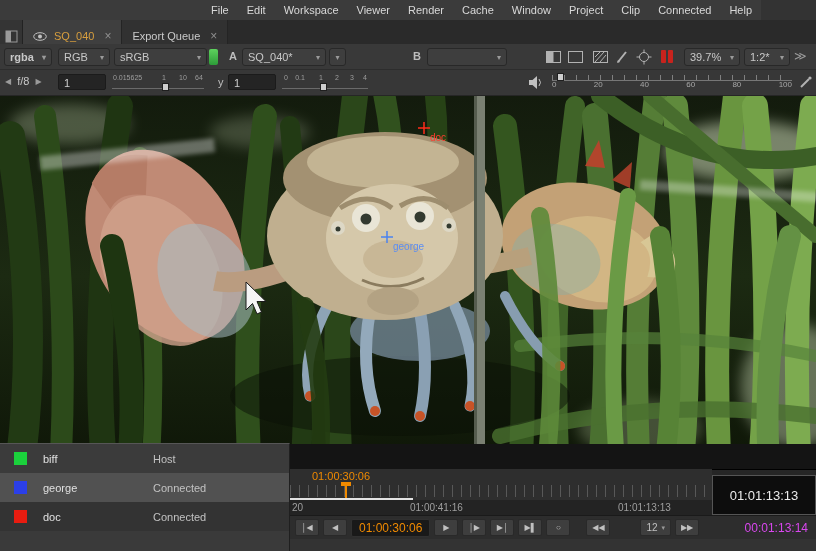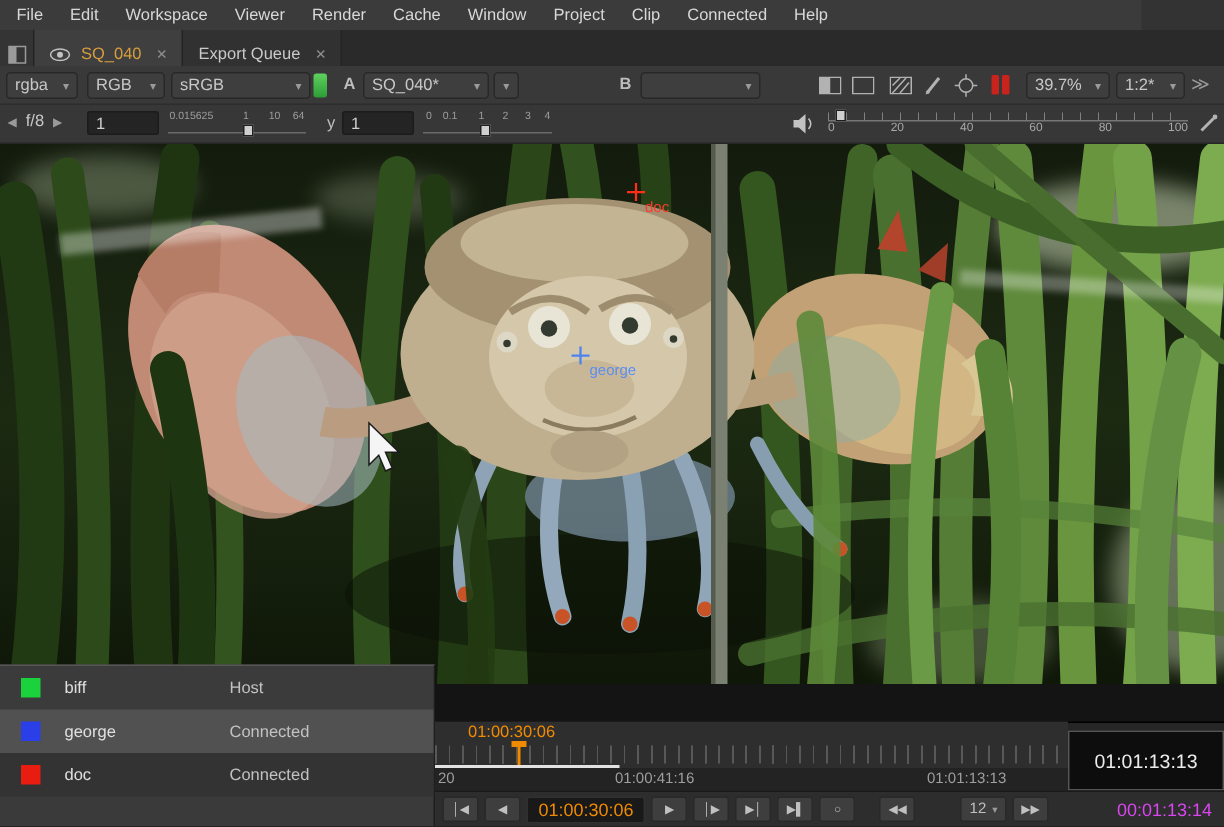--- a/index.html
+++ b/index.html
@@ -2,21 +2,21 @@
 <html><head>
 <meta charset="utf-8">
 <style>
   html,body{margin:0;padding:0;background:#222;}
   .app{position:relative;width:816px;height:551px;overflow:hidden;background:#333;
        font-family:"Liberation Sans",sans-serif;font-size:11px;color:#c8c8c8;user-select:none;}
   svg text{font-family:"Liberation Sans",sans-serif;}
 
   
   .menubar{position:absolute;left:0;top:0;width:761px;height:20px;background:#3b3b3b;
-           display:flex;align-items:center;padding-left:2px;box-sizing:border-box;}
+           display:flex;align-items:center;padding-left:2px;box-sizing:border-box;justify-content:flex-end;}
   .menu-item{padding:2px 9px;color:#d8d8d8;}
 
   
   .tabbar{position:absolute;left:0;top:20px;width:816px;height:32px;background:#2a2a2a;
           display:flex;align-items:stretch;}
   .pane-btn{width:22px;display:flex;align-items:center;justify-content:center;background:#343434;border-right:1px solid #222;}
   .tab{display:flex;align-items:center;gap:7px;padding:0 10px;background:#313131;border-right:1px solid #242424;}
   .tab.active{background:#3f3f3f;}
   .tab-label{color:#c9c9c9;}
   .tab.active .tab-label{color:#d79e3e;}
@@ -58,21 +58,21 @@
   .p-header{height:21px;display:flex;align-items:center;gap:10px;padding:0 12px;background:#434343;color:#dcdcdc;border-bottom:1px solid #2e2e2e;box-sizing:border-box;}
   .prow{height:29px;display:flex;align-items:center;padding:0 14px;box-sizing:border-box;}
   .prow.r1{background:#3b3b3b;}
   .prow.r2{background:#515151;}
   .prow.r3{background:#333333;}
   .swatch{width:13px;height:13px;margin-right:16px;flex:none;}
   .pname{width:110px;color:#e0e0e0;}
   .pstatus{color:#c2c2c2;}
 
   
-  .bottombar{position:absolute;left:0;top:456px;width:816px;height:95px;background:#262626;z-index:5;}
+  .bottombar{position:absolute;left:0;top:444px;width:816px;height:95px;background:#262626;z-index:5;}
   .track-strip{position:absolute;left:290px;top:0;width:526px;height:25px;background:#141414;border-bottom:1px solid #000;}
   .ruler-area{position:absolute;left:290px;top:25px;width:422px;height:31px;background:#2e2e2e;}
   .ph-label{position:absolute;left:22px;top:1px;color:#f08a00;font-size:11px;}
   .ruler-ticks{position:absolute;left:0;right:0;bottom:3px;height:12px;
       background:repeating-linear-gradient(90deg,#585858 0 1px,transparent 1px 9px),
                  repeating-linear-gradient(90deg,#707070 0 1px,transparent 1px 45px);}
   .playhead{position:absolute;left:55px;top:13px;width:2px;height:18px;background:#f08a00;}
   .playhead-flag{position:absolute;left:51px;top:13px;width:10px;height:4px;background:#f08a00;}
   .cacheline{position:absolute;left:0;bottom:0;width:123px;height:2px;background:#e2e2e2;}
   .ruler-labels{position:absolute;left:290px;top:56px;width:422px;height:15px;background:#232323;font-size:10px;color:#9f9f9f;}
@@ -123,21 +123,21 @@
       <span class="tab-label">SQ_040</span>
       <span class="tab-close">×</span>
     </div>
     <div class="tab">
       <span class="tab-label">Export Queue</span>
       <span class="tab-close">×</span>
     </div>
   </div>
 
   <div class="viewerbar">
-    <div class="dd" style="left:4px;width:48px;">
+    <div class="dd" style="left:4px;width:48px;font-weight:bold;">
       <span>rgba</span>
       <span class="caret">▾</span>
     </div>
     <div class="dd" style="left:58px;width:52px;">
       <span>RGB</span>
       <span class="caret">▾</span>
     </div>
     <div class="dd" style="left:114px;width:93px;">
       <span>sRGB</span>
       <span class="caret">▾</span>

